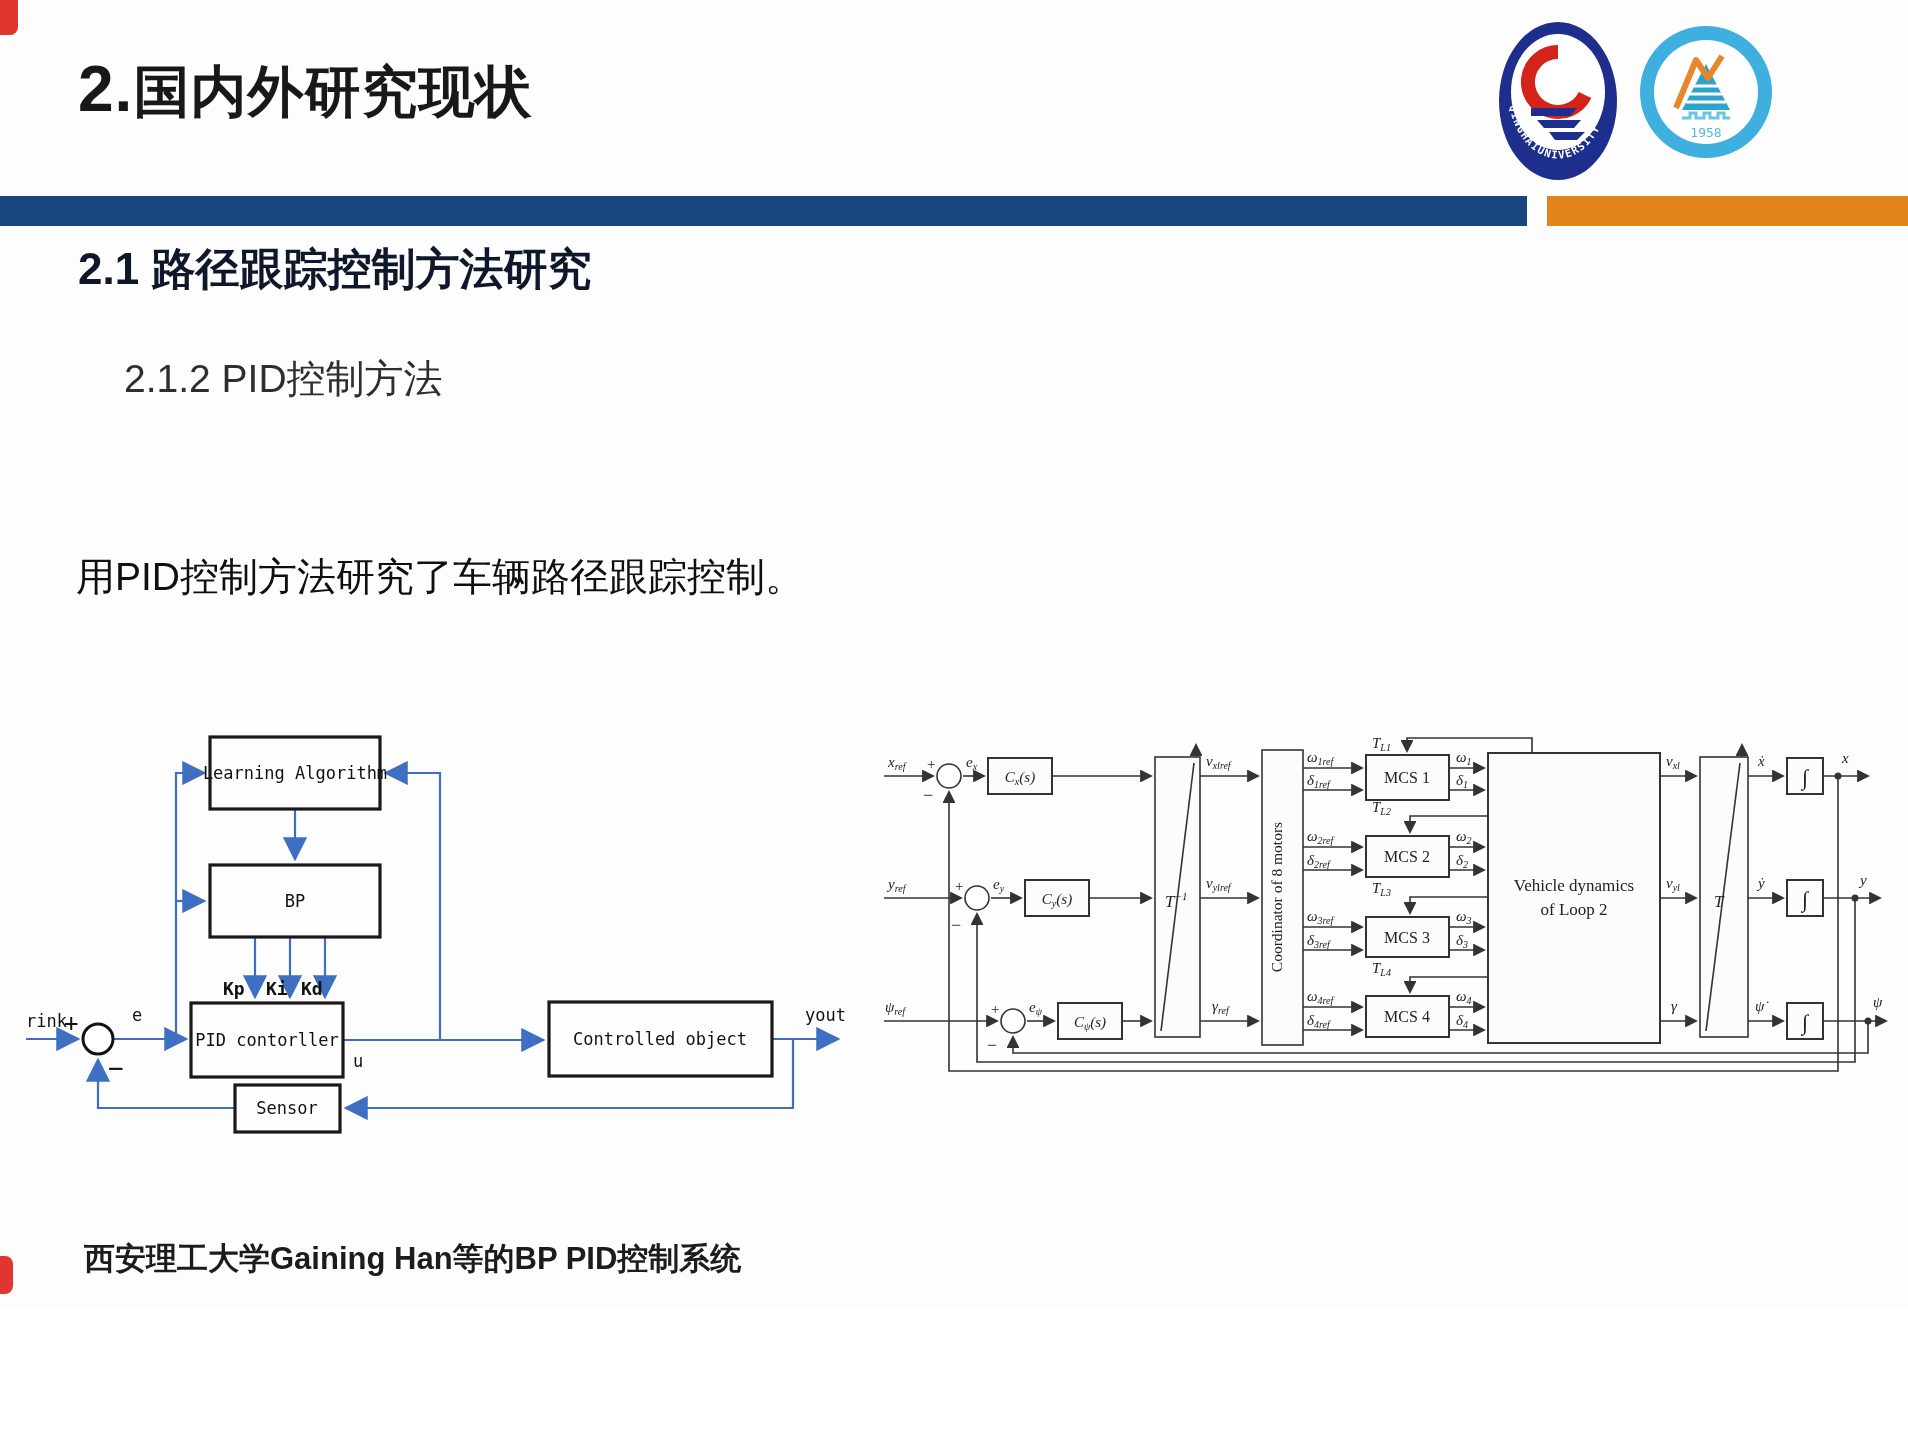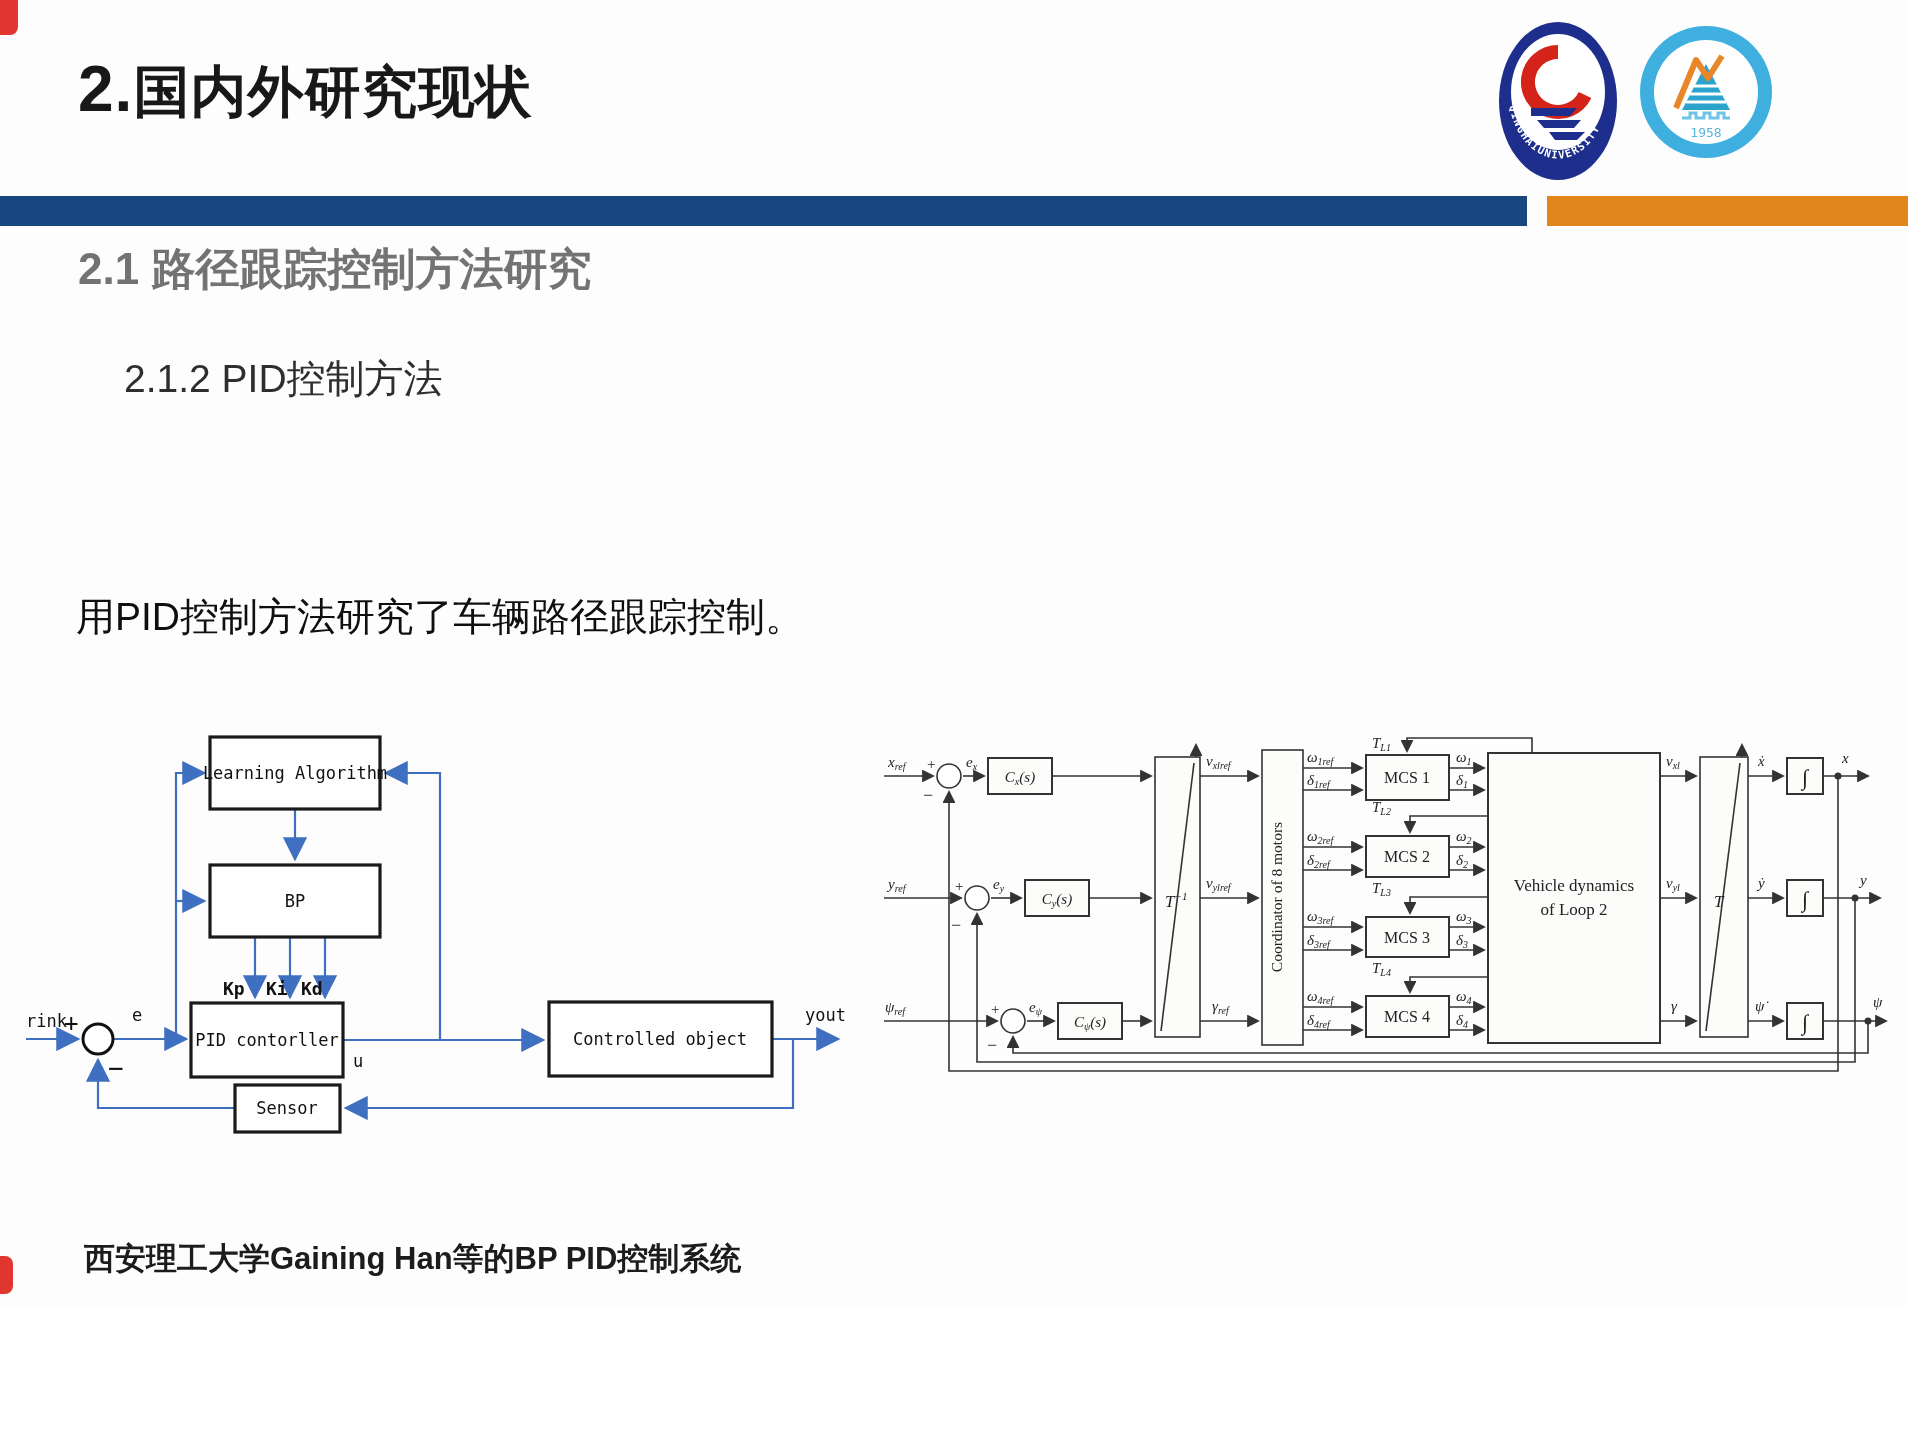--- a/index.html
+++ b/index.html
@@ -8,26 +8,26 @@
   .abs{position:absolute;}
   
   .title{left:78px;top:52px;font-weight:700;color:#181818;letter-spacing:1px;}
   .title .num{font-size:64px;}
   .title .txt{font-size:56px;}
   .bar-blue{left:0;top:196px;width:1527px;height:30px;background:#17477e;}
   .bar-orange{left:1547px;top:196px;width:361px;height:30px;background:#e2861c;}
   .red-tl{left:0;top:0;width:18px;height:35px;background:#df372f;border-radius:0 0 8px 0;}
   .red-bl{left:0;top:1256px;width:13px;height:38px;background:#df372f;border-radius:0 8px 8px 0;}
   
-  .h-section{left:78px;top:240px;font-size:44px;font-weight:700;color:#737373;}
+  .h-section{left:78px;top:240px;font-size:44px;font-weight:700;color:#0f172a;}
   .h-sub{left:124px;top:352px;font-size:39px;font-weight:400;color:#2e2e2e;}
   
   .body-line{font-size:39px;color:#0f0f0f;white-space:nowrap;}
   .bl1{left:156px;top:480px;}
-  .bl2{left:76px;top:550px;margin-top:40px;}
+  .bl2{left:76px;top:550px;}
   
   .caption{font-size:31px;color:#1c1c1c;white-space:nowrap;}
   .cap-left{left:84px;top:1238px;font-weight:bold;}
   .cap-right{left:1058px;top:1228px;}
   
   .pill{left:905px;top:1328px;width:102px;height:54px;border-radius:28px;background:rgba(128,128,128,.92);
         color:#fff;font-size:35px;display:flex;align-items:center;justify-content:center;}
   .strip{left:0;top:1372px;width:1908px;height:68px;background:#ececec;border-top:1px solid #dcdcdc;}
   .progress{left:330px;top:1420px;width:1578px;height:19px;background:#f9f9f9;
             border:1px solid #e2e2e2;border-right:none;border-radius:10px 0 0 10px;}

